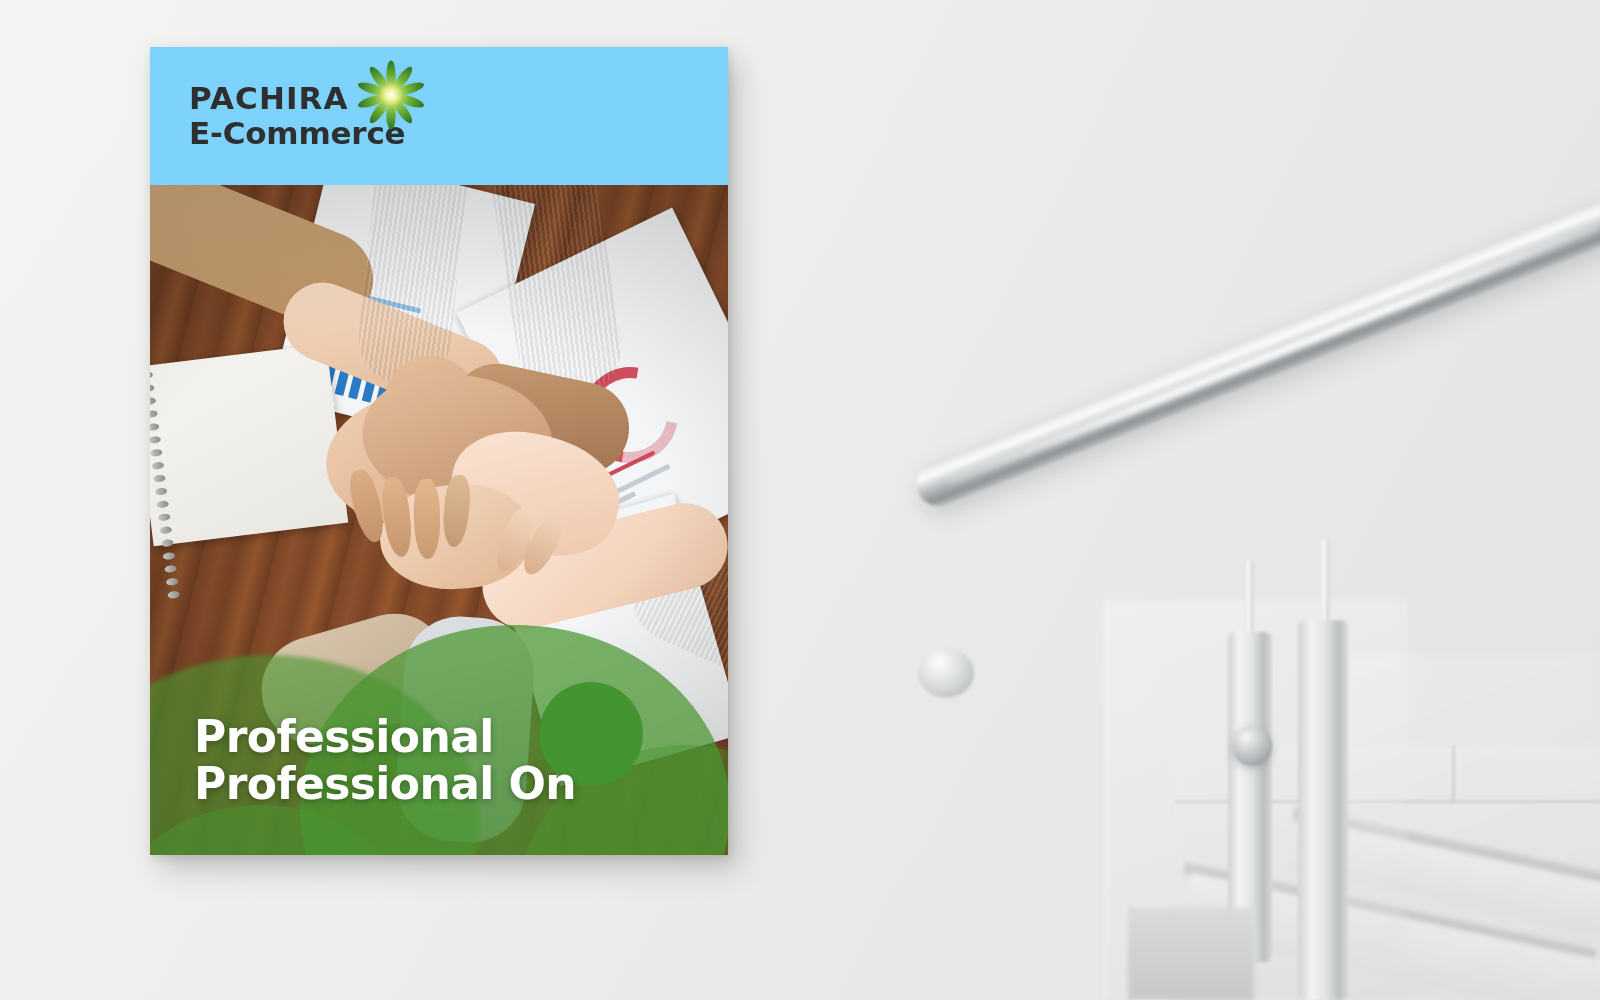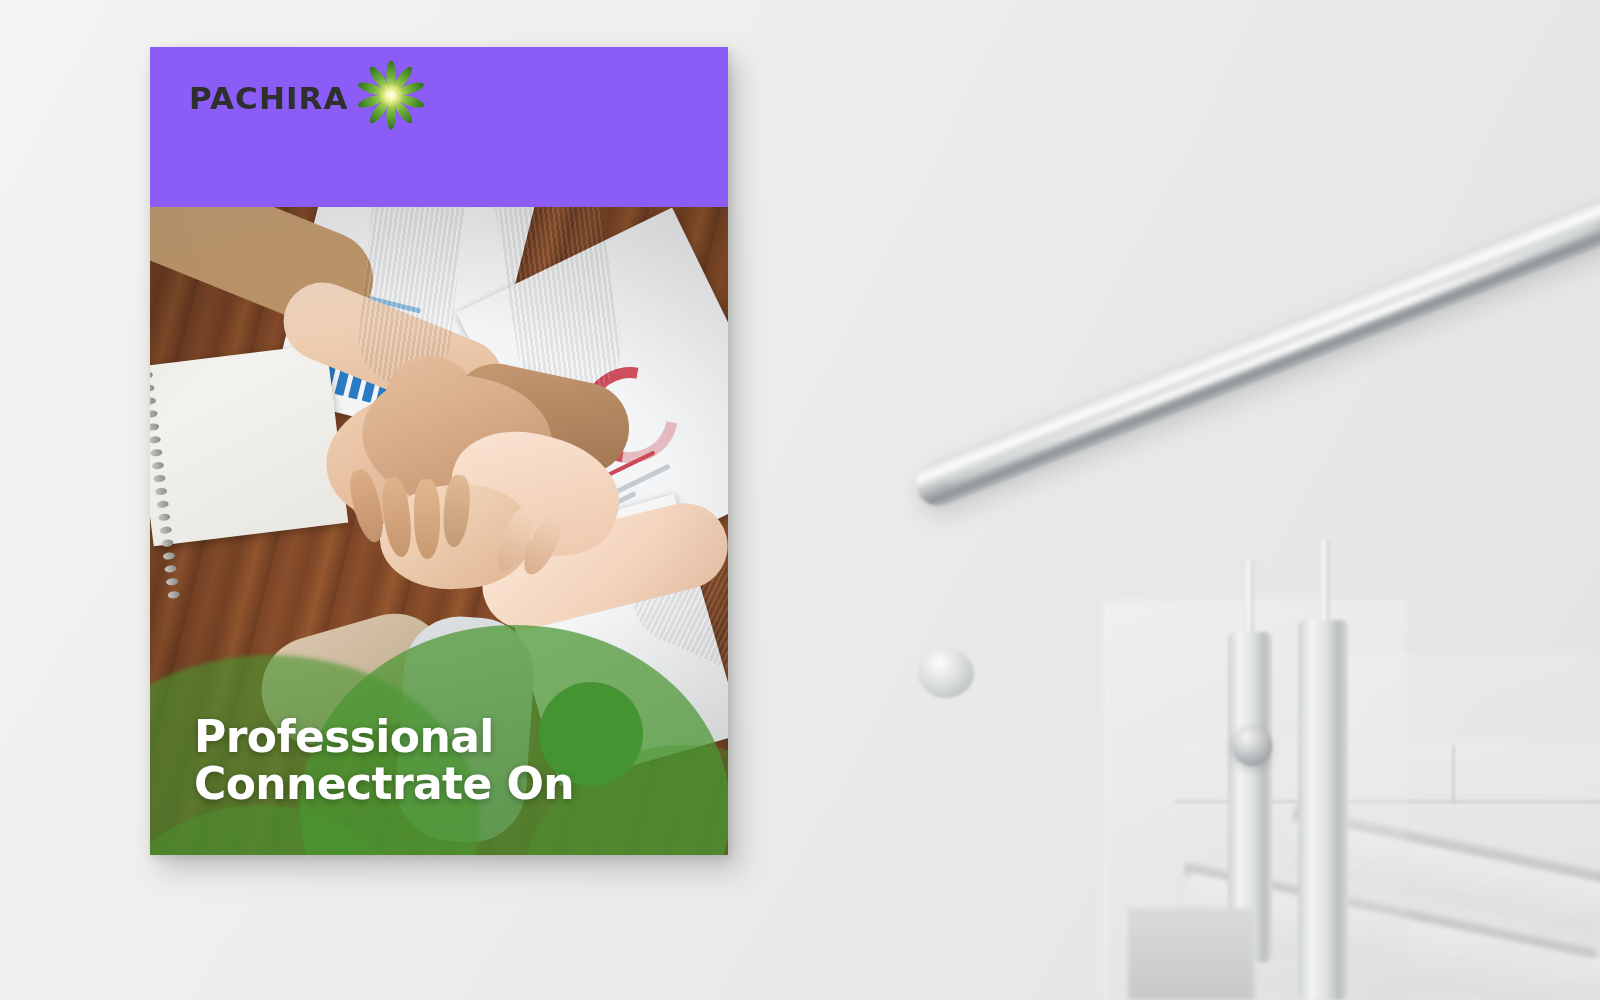--- a/index.html
+++ b/index.html
@@ -107,21 +107,21 @@
     filter:blur(2.4px);
   }
 
   
   .brochure{
     position:absolute;left:150px;top:47px;width:578px;height:808px;
     background:#fff;overflow:hidden;
     box-shadow: 10px 14px 26px rgba(90,90,90,.30), 2px 3px 8px rgba(90,90,90,.18);
   }
   .bro-head{
-    position:absolute;left:0;top:0;width:100%;height:160px;background:#8b5cf6;
+    position:absolute;left:0;top:0;width:100%;height:138px;background:#7dd3fc;
     z-index:5;
   }
   .logo{
     position:absolute;left:39px;top:34px;
   }
   .logo-text{
     font-family:"DejaVu Sans", sans-serif;
     font-weight:bold;color:#2f2f2f;letter-spacing:.3px;
   }
   .logo-l1{font-size:31px;line-height:34px;letter-spacing:1.1px;}
@@ -254,20 +254,21 @@
     <div class="rail"></div>
     <div class="rail-hl"></div>
     <div class="rail-cap"></div>
   </div>
 
   <div class="brochure">
 
     <div class="bro-head">
       <div class="logo">
         <div class="logo-text logo-l1">PACHIRA</div>
+        <div class="logo-text logo-l2">E-Commerce</div>
         <svg class="flower" viewBox="0 0 100 100">
           <defs>
             <radialGradient id="ctr" cx="50%" cy="50%" r="50%">
               <stop offset="0%" stop-color="#ffffff"></stop>
               <stop offset="45%" stop-color="#f2f59a"></stop>
               <stop offset="100%" stop-color="#d7e86a" stop-opacity="0"></stop>
             </radialGradient>
             <linearGradient id="pet" x1="0" y1="1" x2="0" y2="0">
               <stop offset="0%" stop-color="#cfe36a"></stop>
               <stop offset="45%" stop-color="#6fb13a"></stop>
@@ -374,17 +375,17 @@
 
       <div class="blob blob-soft1"></div>
       <div class="blob blob-soft2"></div>
       <div class="blob blob-soft3"></div>
       <div class="blob blob-soft4"></div>
       <div class="blob blob-solid"></div>
     </div>
 
     <div class="headline">
       <span>Professional</span>
-      <span>Connectrate On</span>
+      <span>Professional On</span>
     </div>
   </div>
 
 </div>
 
 </body></html>

